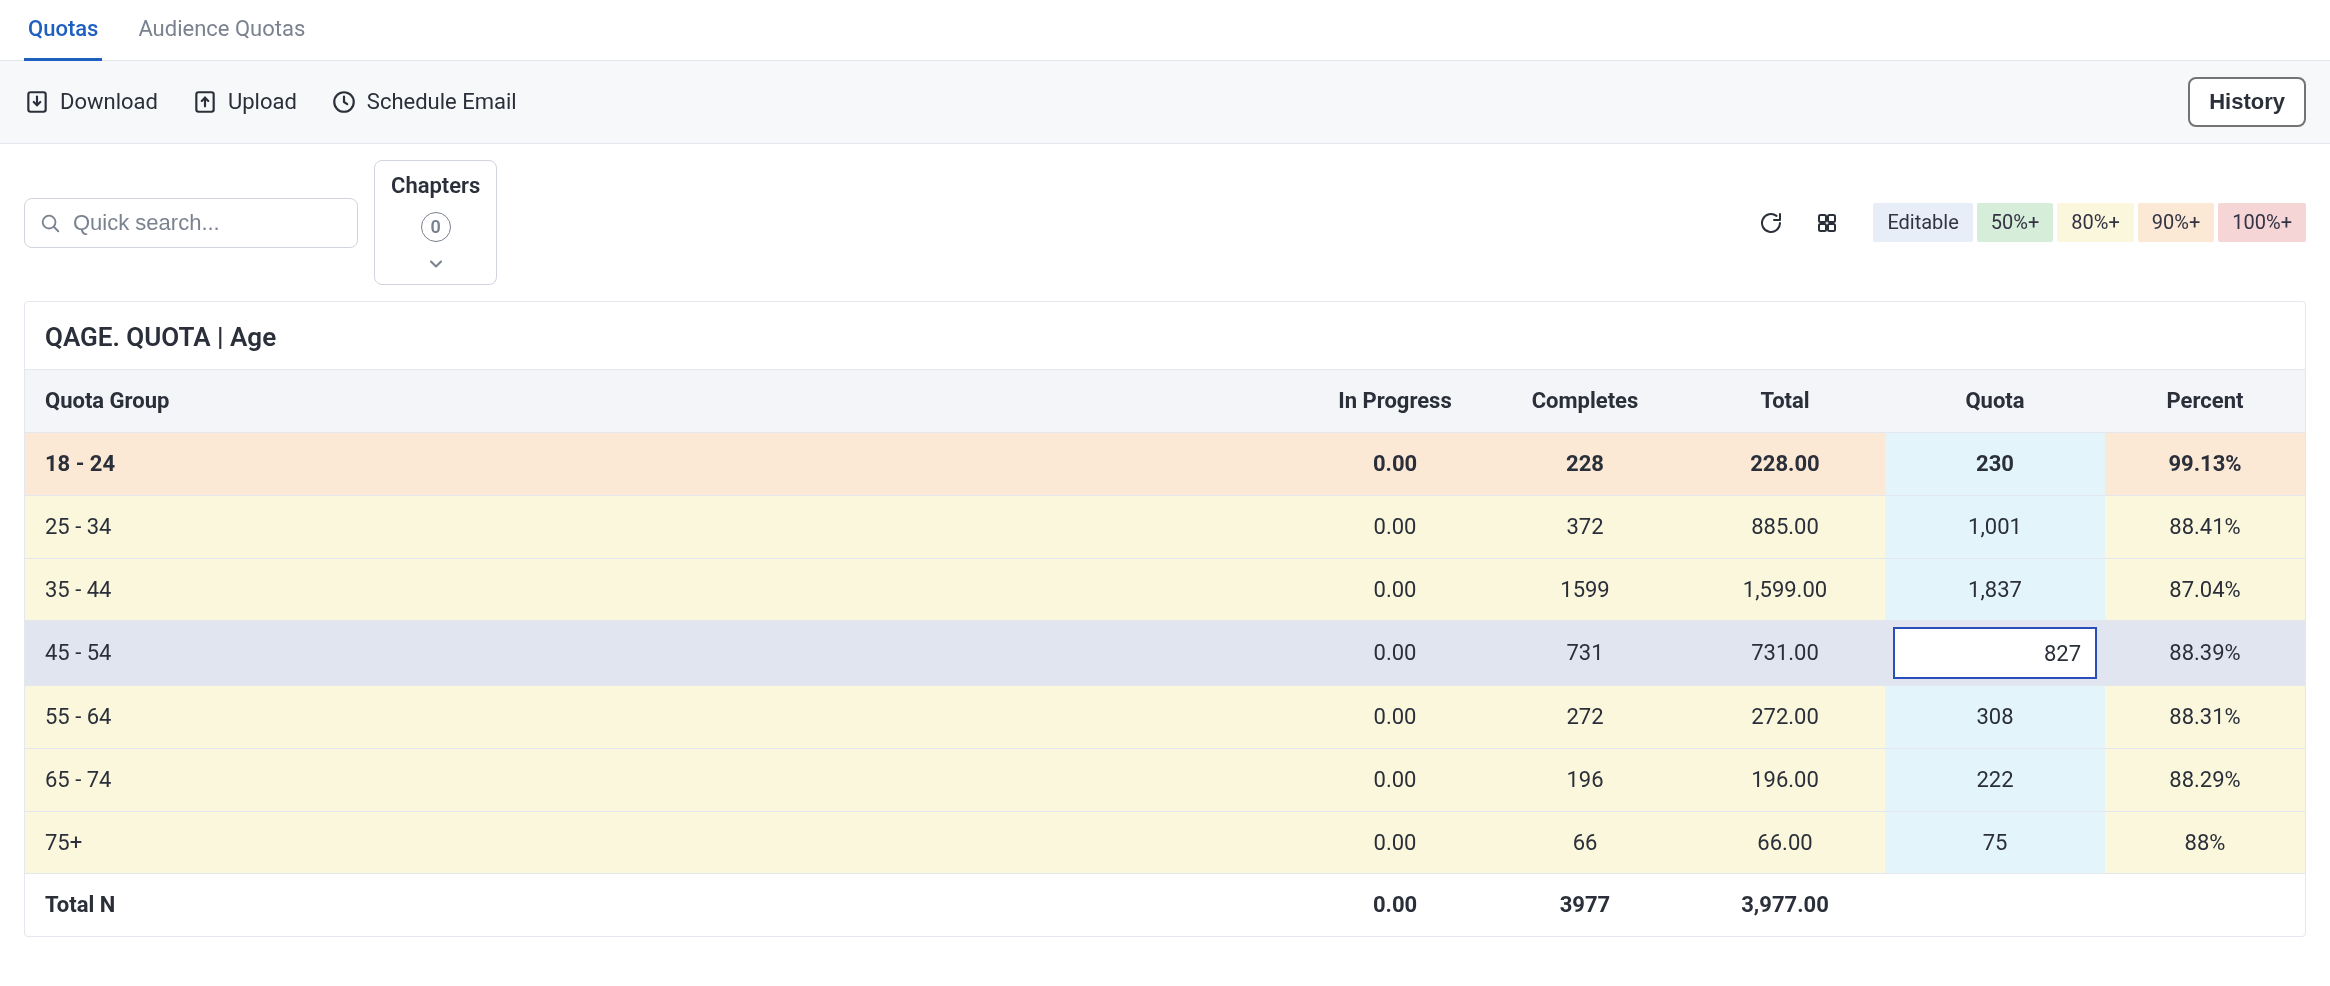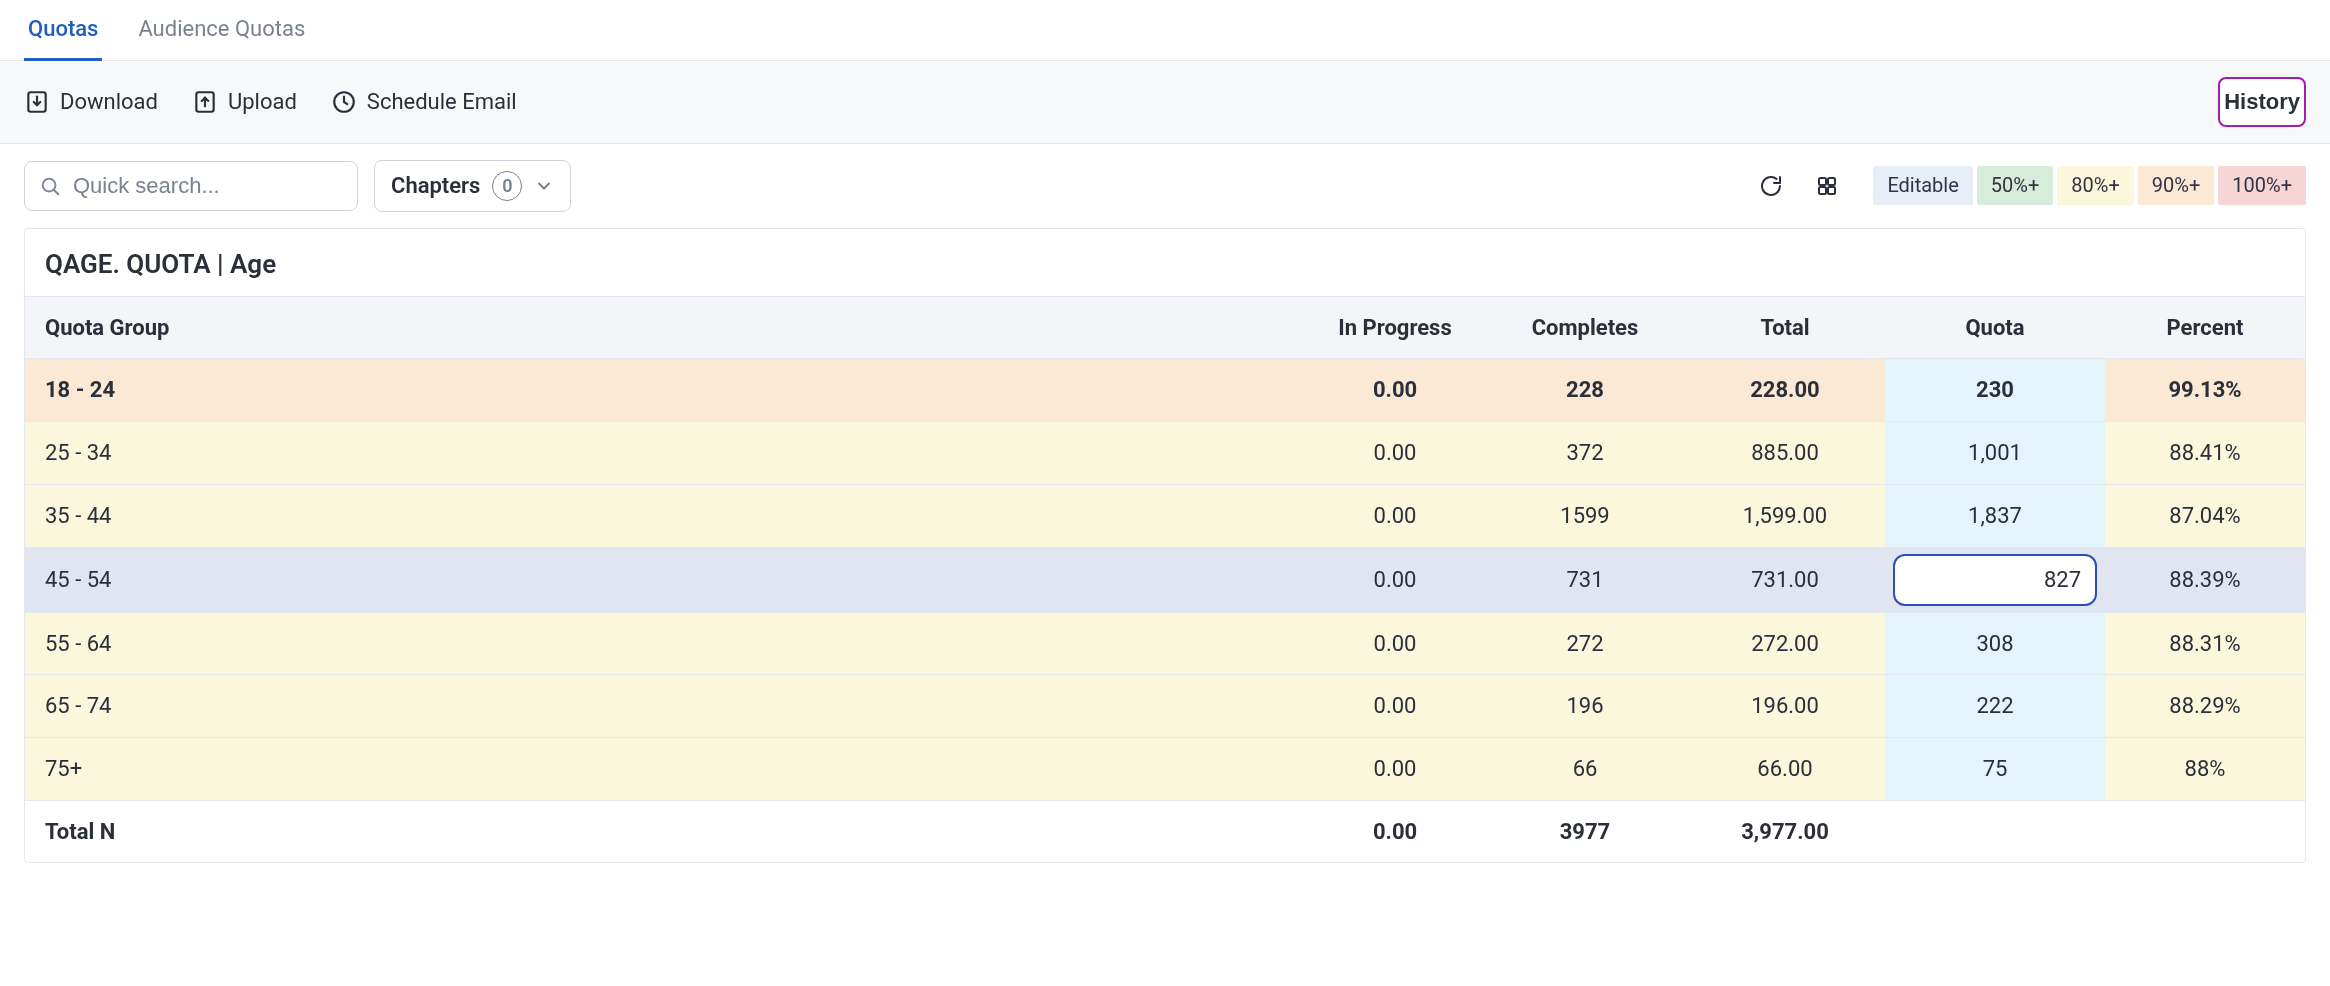--- a/index.html
+++ b/index.html
@@ -70,23 +70,23 @@
     font-weight: 400;
     color: var(--text);
     cursor: pointer;
   }
   .toolbar .action .icon {
     display: inline-flex;
     color: var(--text);
   }
   .toolbar .spacer { flex: 1; }
   .history-btn {
-    border: 2px solid #a21caf;
+    border: 2px solid #737373;
     border-radius: 8px;
-    padding: 10px 4px;
+    padding: 10px 19px;
     font-size: 22px;
     font-weight: 600;
     background: #fff;
     color: var(--text);
     cursor: pointer;
   }
 
   
   .filterbar {
     display: flex;
@@ -118,20 +118,21 @@
     display: inline-flex;
     align-items: center;
     gap: 12px;
     border: 1.5px solid var(--border);
     border-radius: 8px;
     padding: 10px 16px;
     font-size: 22px;
     font-weight: 600;
     background: #fff;
     cursor: pointer;
+    flex-direction: column;
   }
   .chapters-btn .badge {
     border: 1.5px solid var(--text-muted);
     border-radius: 999px;
     min-width: 30px;
     height: 30px;
     display: inline-flex;
     align-items: center;
     justify-content: center;
     font-size: 18px;
@@ -219,21 +220,21 @@
   tr.row-90 td { background: var(--row-90-bg); font-weight: bold; }
   tr.row-selected td { background: var(--row-selected-bg); }
 
   td.quota-cell { background: var(--quota-cell-bg) !important; }
   tr.row-selected td.quota-cell { background: var(--row-selected-bg) !important; }
 
   .quota-input {
     width: 100%;
     height: 52px;
     border: 2px solid #2a4fba;
-    border-radius: 12px;
+    border-radius: 0;
     background: #fff;
     font-size: 22px;
     text-align: right;
     padding: 0 14px;
     color: var(--text);
     outline: none;
     font-family: inherit;
   }
 
   .col-inprog { width: 180px; }

